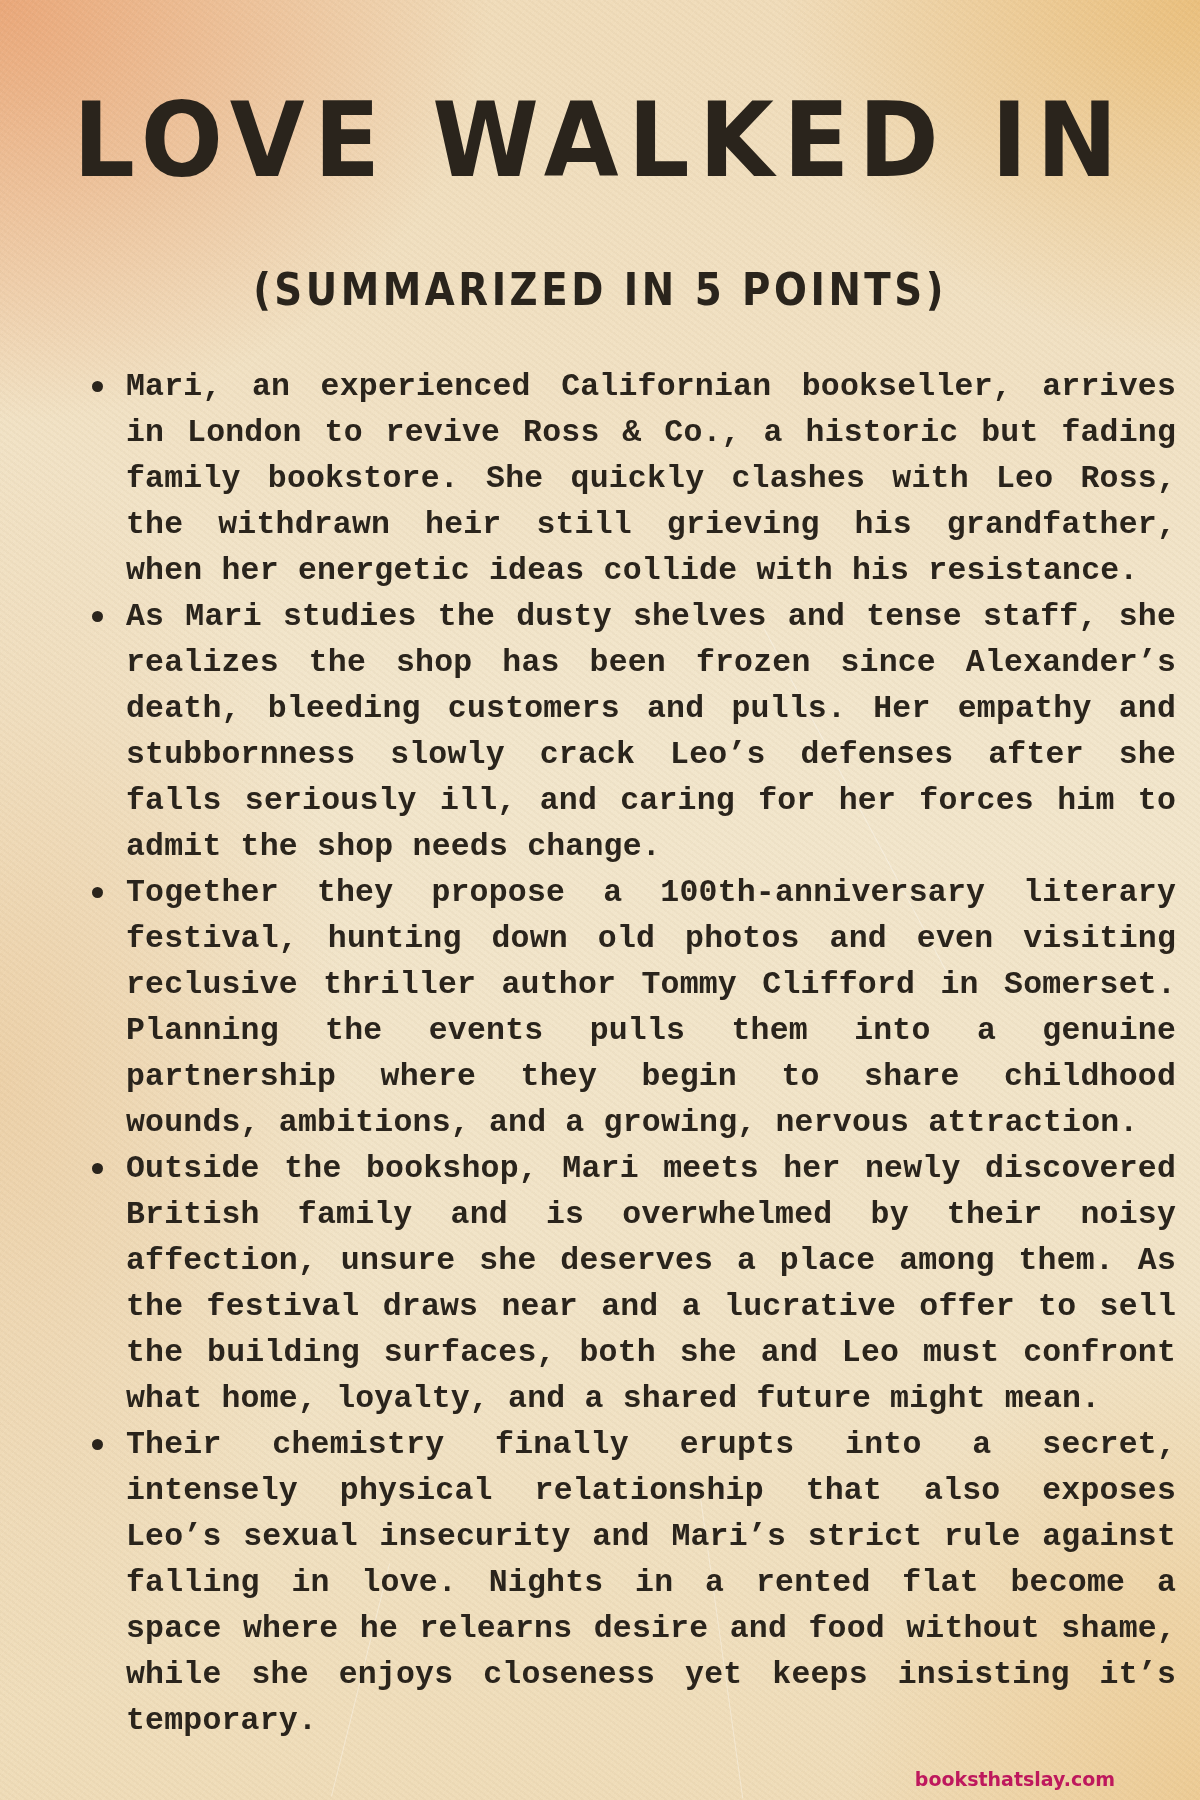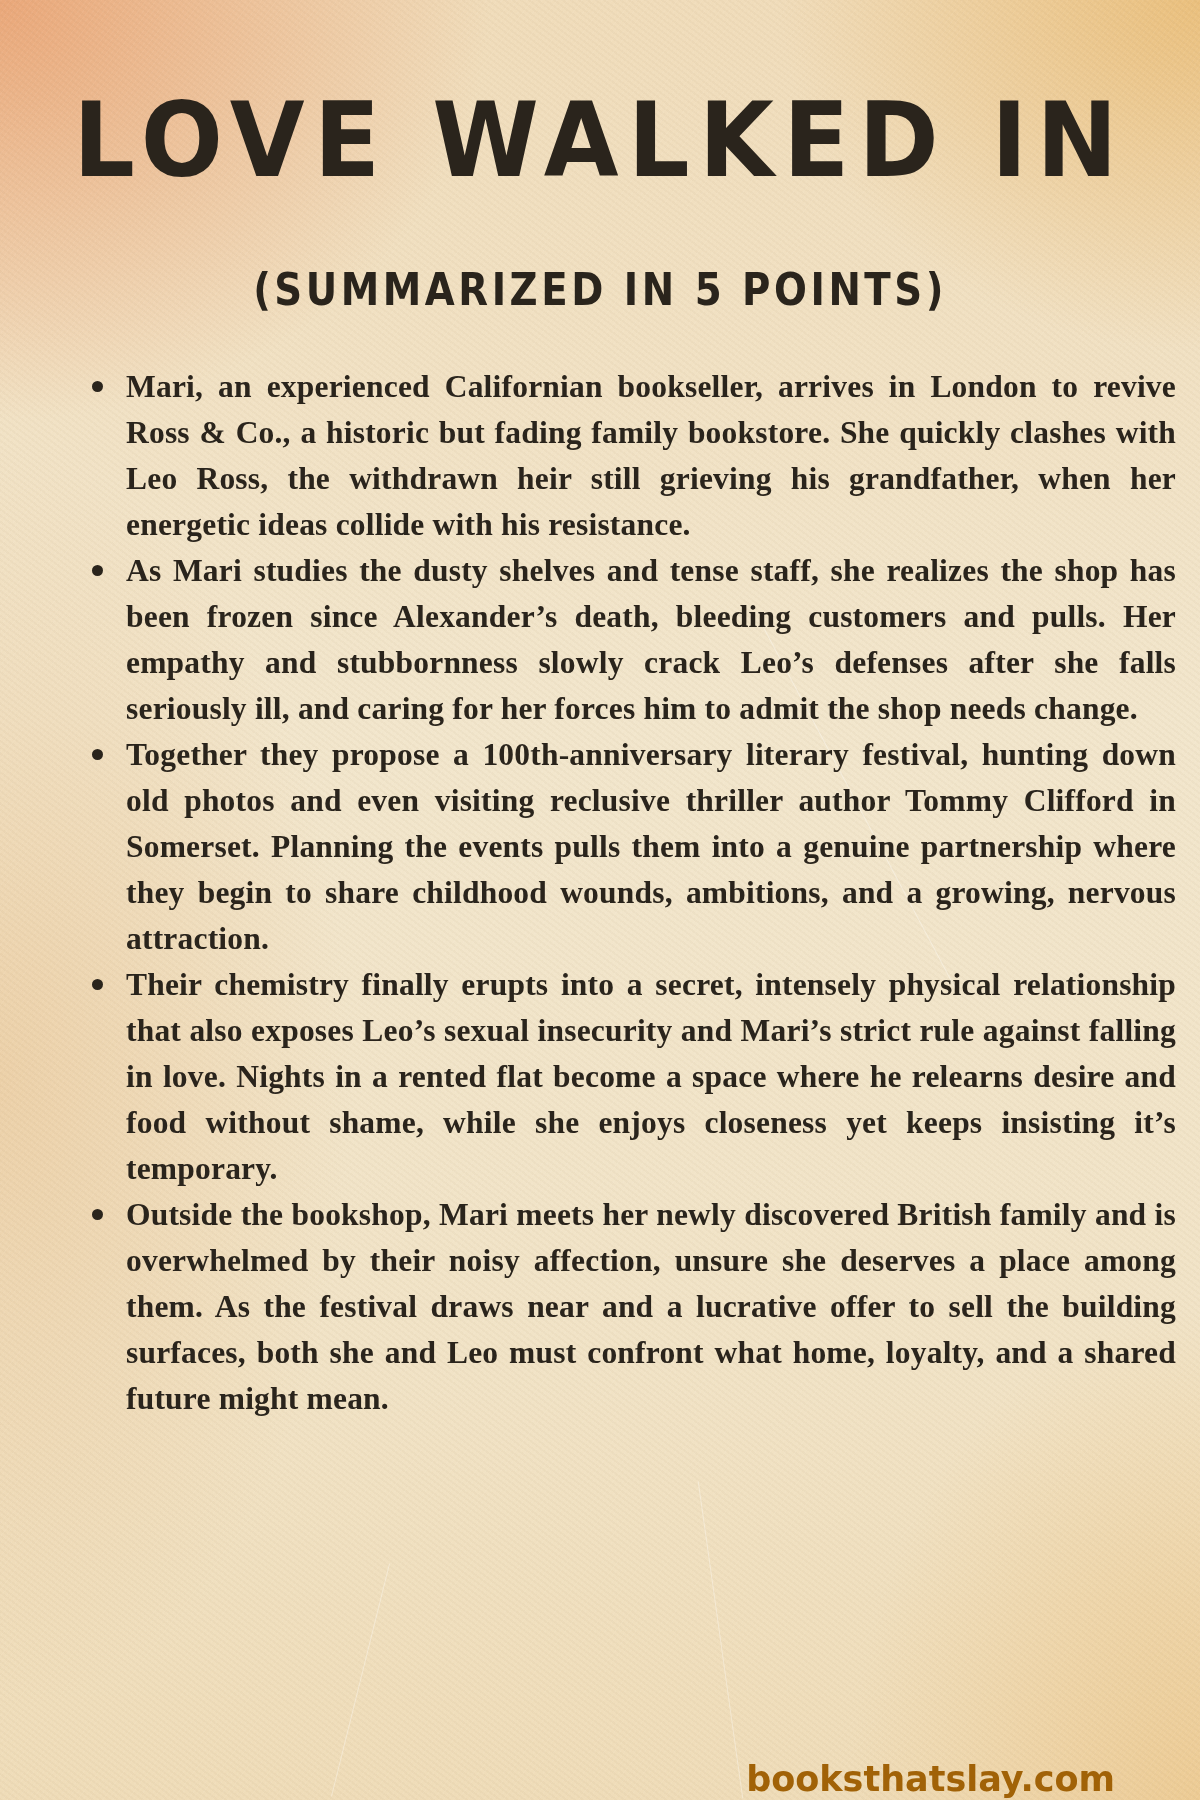--- a/index.html
+++ b/index.html
@@ -39,33 +39,33 @@
       font-weight: bold; font-size: 44px; letter-spacing: 4px;
       line-height: 56px; margin: 0;
       transform: scaleX(0.88);
     }
     .points {
       position: absolute; left: 92px; top: 364px; width: 1050px;
       margin: 0; padding: 0 0 0 34px; list-style: none;
     }
     .point {
       position: relative;
-      font-family: Liberation Serif, serif;
+      font-family: Liberation Mono, monospace;
       font-weight: bold; font-size: 31.5px; line-height: 46px;
       text-align: justify; letter-spacing: 0.2px;
     }
     .point .bullet {
       position: absolute; left: -34px; top: 17px;
       width: 11px; height: 11px; border-radius: 50%;
       background: #2a241c;
     }
     .footer {
       position: absolute; right: 85px; top: 1762px;
       font-family: "DejaVu Sans", sans-serif; font-weight: bold;
-      font-size: 35px; color: #a16207; line-height: 34px;
+      font-size: 19px; color: #be185d; line-height: 34px;
     }
   </style>
 </head>
 <body>
 
 <div class="grain"></div>
 <div class="crease" style="left:860px;top:600px;height:420px;transform:rotate(-28deg);"></div>
 <div class="crease" style="left:360px;top:1560px;height:240px;transform:rotate(14deg);"></div>
 <div class="crease" style="left:720px;top:1480px;height:320px;transform:rotate(-8deg);"></div>
 
@@ -80,21 +80,21 @@
   <li class="point">
     <span class="bullet"></span>
     <span>As Mari studies the dusty shelves and tense staff, she realizes the shop has been frozen since Alexander’s death, bleeding customers and pulls. Her empathy and stubbornness slowly crack Leo’s defenses after she falls seriously ill, and caring for her forces him to admit the shop needs change.</span>
   </li>
   <li class="point">
     <span class="bullet"></span>
     <span>Together they propose a 100th-anniversary literary festival, hunting down old photos and even visiting reclusive thriller author Tommy Clifford in Somerset. Planning the events pulls them into a genuine partnership where they begin to share childhood wounds, ambitions, and a growing, nervous attraction.</span>
   </li>
   <li class="point">
     <span class="bullet"></span>
-    <span>Their chemistry finally erupts into a secret, intensely physical relationship that also exposes Leo’s sexual insecurity and Mari’s strict rule against falling in love. Nights in a rented flat become a space where he relearns desire and food without shame, while she enjoys closeness yet keeps insisting it’s temporary.</span>
+    <span>Outside the bookshop, Mari meets her newly discovered British family and is overwhelmed by their noisy affection, unsure she deserves a place among them. As the festival draws near and a lucrative offer to sell the building surfaces, both she and Leo must confront what home, loyalty, and a shared future might mean.</span>
   </li>
   <li class="point">
     <span class="bullet"></span>
-    <span>Outside the bookshop, Mari meets her newly discovered British family and is overwhelmed by their noisy affection, unsure she deserves a place among them. As the festival draws near and a lucrative offer to sell the building surfaces, both she and Leo must confront what home, loyalty, and a shared future might mean.</span>
+    <span>Their chemistry finally erupts into a secret, intensely physical relationship that also exposes Leo’s sexual insecurity and Mari’s strict rule against falling in love. Nights in a rented flat become a space where he relearns desire and food without shame, while she enjoys closeness yet keeps insisting it’s temporary.</span>
   </li>
 </ul>
 
 <div class="footer">booksthatslay.com</div>
 
 </body></html>

